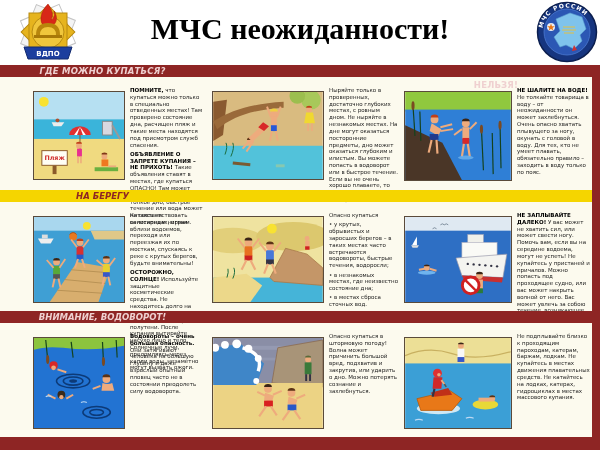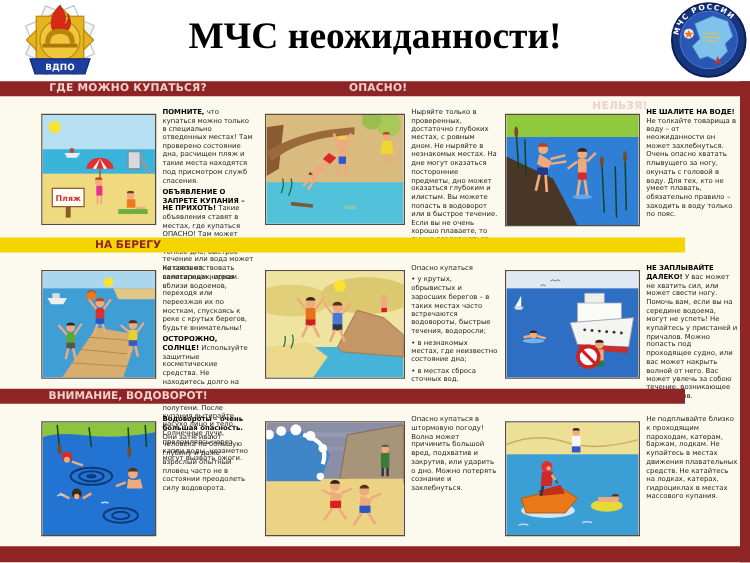--- a/index.html
+++ b/index.html
@@ -8,25 +8,25 @@
   .poster { position:relative; width:600px; height:450px; background:#fcfaee; overflow:hidden; }
 
   .top { position:absolute; top:0; left:0; width:600px; height:65px; background:#ffffff; }
   .title { position:absolute; left:100px; right:100px; top:12px; text-align:center;
            font-family:"Liberation Serif", serif; font-weight:bold; font-size:30px; color:#000; }
   .emblem-left  { position:absolute; left:8px; top:1px; }
   .emblem-right { position:absolute; right:2px; top:1px; }
 
   .colheads { position:absolute; top:65px; left:0; width:600px; height:12px; background:#8e2524; }
   .colheads span { position:absolute; top:1px; font-size:8.5px; font-weight:bold; color:#efd0d0; letter-spacing:0.2px; text-align:center; }
-  .ch-where { left:0; width:205px; }
+  .ch-where { left:0; width:205px;font-style:italic; }
   .ch-danger { left:205px; width:195px; }
   .ch-forbidden { left:400px; width:192px;margin-top:14px; }
 
-  .bar { position:absolute; left:0; width:548px; height:12px; }
+  .bar { position:absolute; left:0; width:600px; height:12px;font-style:italic; }
   .bar span { position:absolute; top:1px; left:0; width:205px; text-align:center; font-size:8.5px; font-weight:bold; }
   .bar-yellow { top:190px; background:#f5d500; }
   .bar-yellow span { color:#8e2524; }
   .bar-red2 { top:311px; background:#8e2524; }
   .bar-red2 span { color:#efd0d0; }
 
   .row { position:absolute; left:0; width:592px; }
   .row1 { top:77px;  height:113px; }
   .row2 { top:202px; height:109px; }
   .row3 { top:323px; height:114px; }
@@ -81,21 +81,20 @@
           <path id="arcTop" d="M 7,36 A 24.5,24.5 0 1 1 55,36"></path>
         </defs>
       <text font-size="6" font-weight="bold" fill="#ffffff" letter-spacing="1">
         <textPath href="#arcTop" startOffset="10%">МЧС РОССИИ</textPath>
       </text>
     </svg>
   </div>
 
   <div class="colheads">
     <span class="ch-where">ГДЕ МОЖНО КУПАТЬСЯ?</span>
-    <span class="ch-danger">ОПАСНО!</span>
     <span class="ch-forbidden">НЕЛЬЗЯ!</span>
   </div>
 
   <div class="row row1">
 
     <div class="panel p-c1">
       <svg class="pic" width="92" height="89" viewBox="0 0 92 89">
         <rect width="92" height="30" fill="#b6e0f2"></rect>
         <circle cx="10" cy="10" r="5" fill="#f8e232"></circle>
         <rect y="28" width="92" height="22" fill="#3ab4da"></rect>

